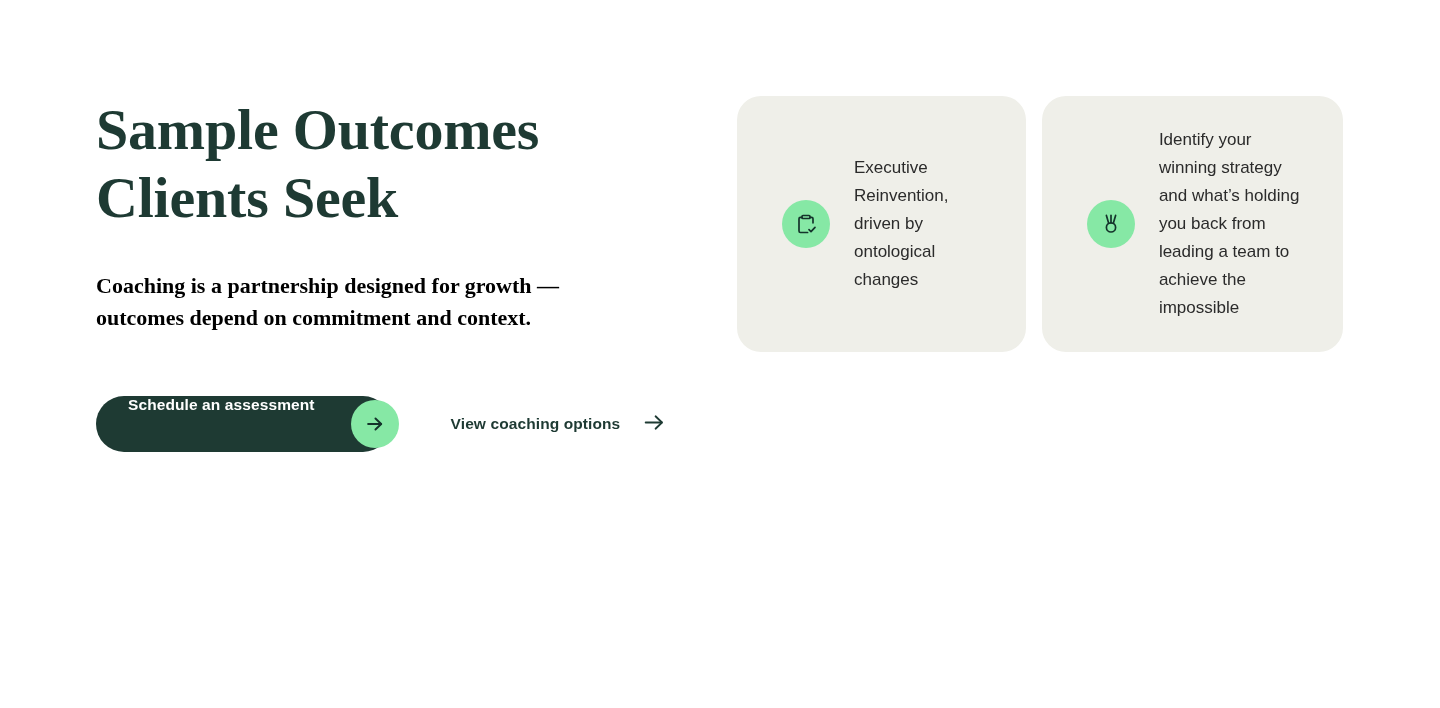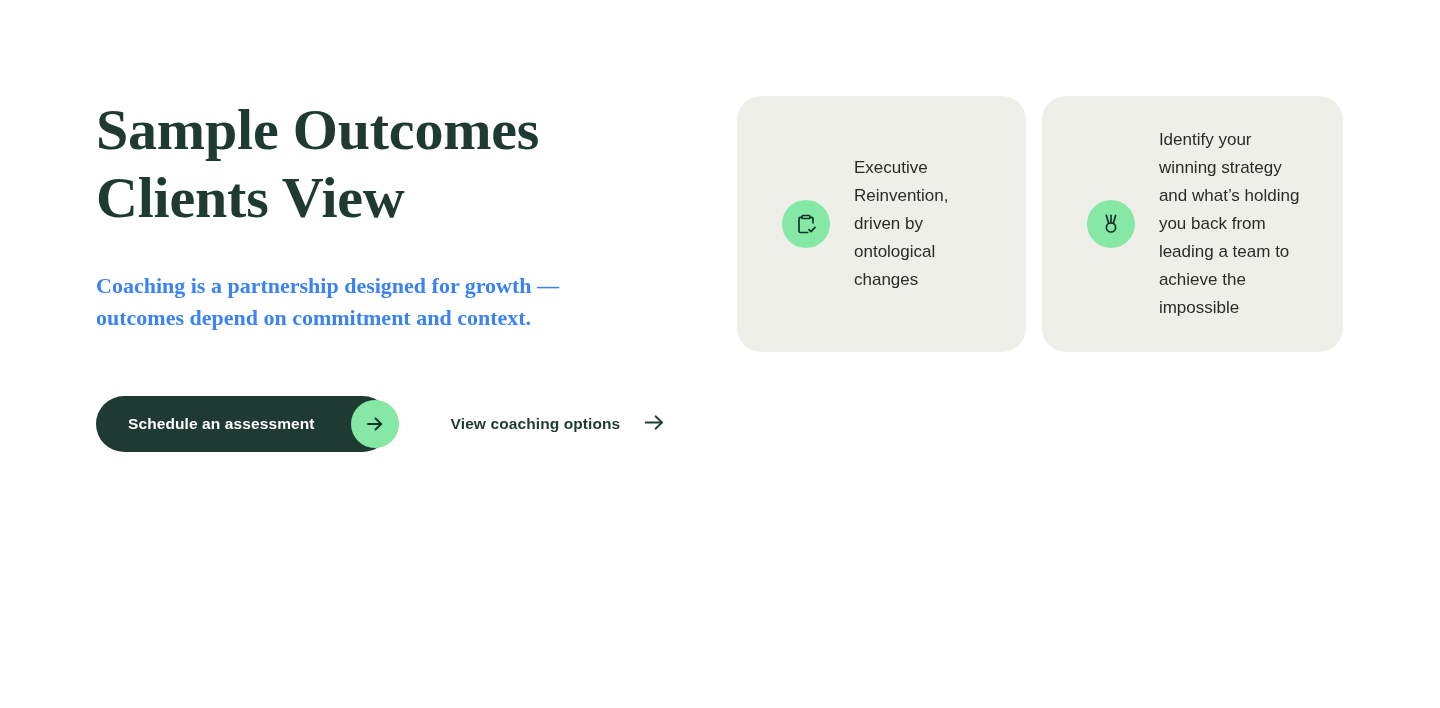--- a/index.html
+++ b/index.html
@@ -36,34 +36,34 @@
     letter-spacing: -0.2px;
     max-width: 470px;
   }
 
   .subhead {
     margin-top: 38px;
     font-family: "Liberation Serif", "DejaVu Serif", serif;
     font-size: 22px;
     line-height: 32px;
     font-weight: 700;
-    color: #3b82f6;
+    color: #000000;
     max-width: 545px;
   }
 
   .cta-row {
     margin-top: 62px;
     display: flex;
     align-items: center;
   }
 
   .btn-primary {
     position: relative;
     display: inline-flex;
-    align-items: center;
+    align-items: flex-start;
     height: 56px;
     padding: 0 76px 0 32px;
     background: #1e3a33;
     border: none;
     border-radius: 28px;
     cursor: pointer;
   }
 
   .btn-primary-label {
     font-size: 15.5px;
@@ -148,21 +148,21 @@
     max-width: 430px;
   }
 </style>
 </head>
 <body>
 
 <div class="page">
 
   <div class="left-col">
 
-    <h1 class="headline">Sample Outcomes Clients View</h1>
+    <h1 class="headline">Sample Outcomes Clients Seek</h1>
 
     <p class="subhead">Coaching is a partnership designed for growth — outcomes depend on commitment and context.</p>
 
     <div class="cta-row">
 
       <button class="btn-primary">
         <span class="btn-primary-label">Schedule an assessment</span>
         <span class="btn-badge">
           <svg width="22" height="22" viewBox="0 0 24 24" fill="none" stroke="#14332b" stroke-width="2.1" stroke-linecap="round" stroke-linejoin="round">
             <line x1="4.5" y1="12" x2="18.5" y2="12"></line>

